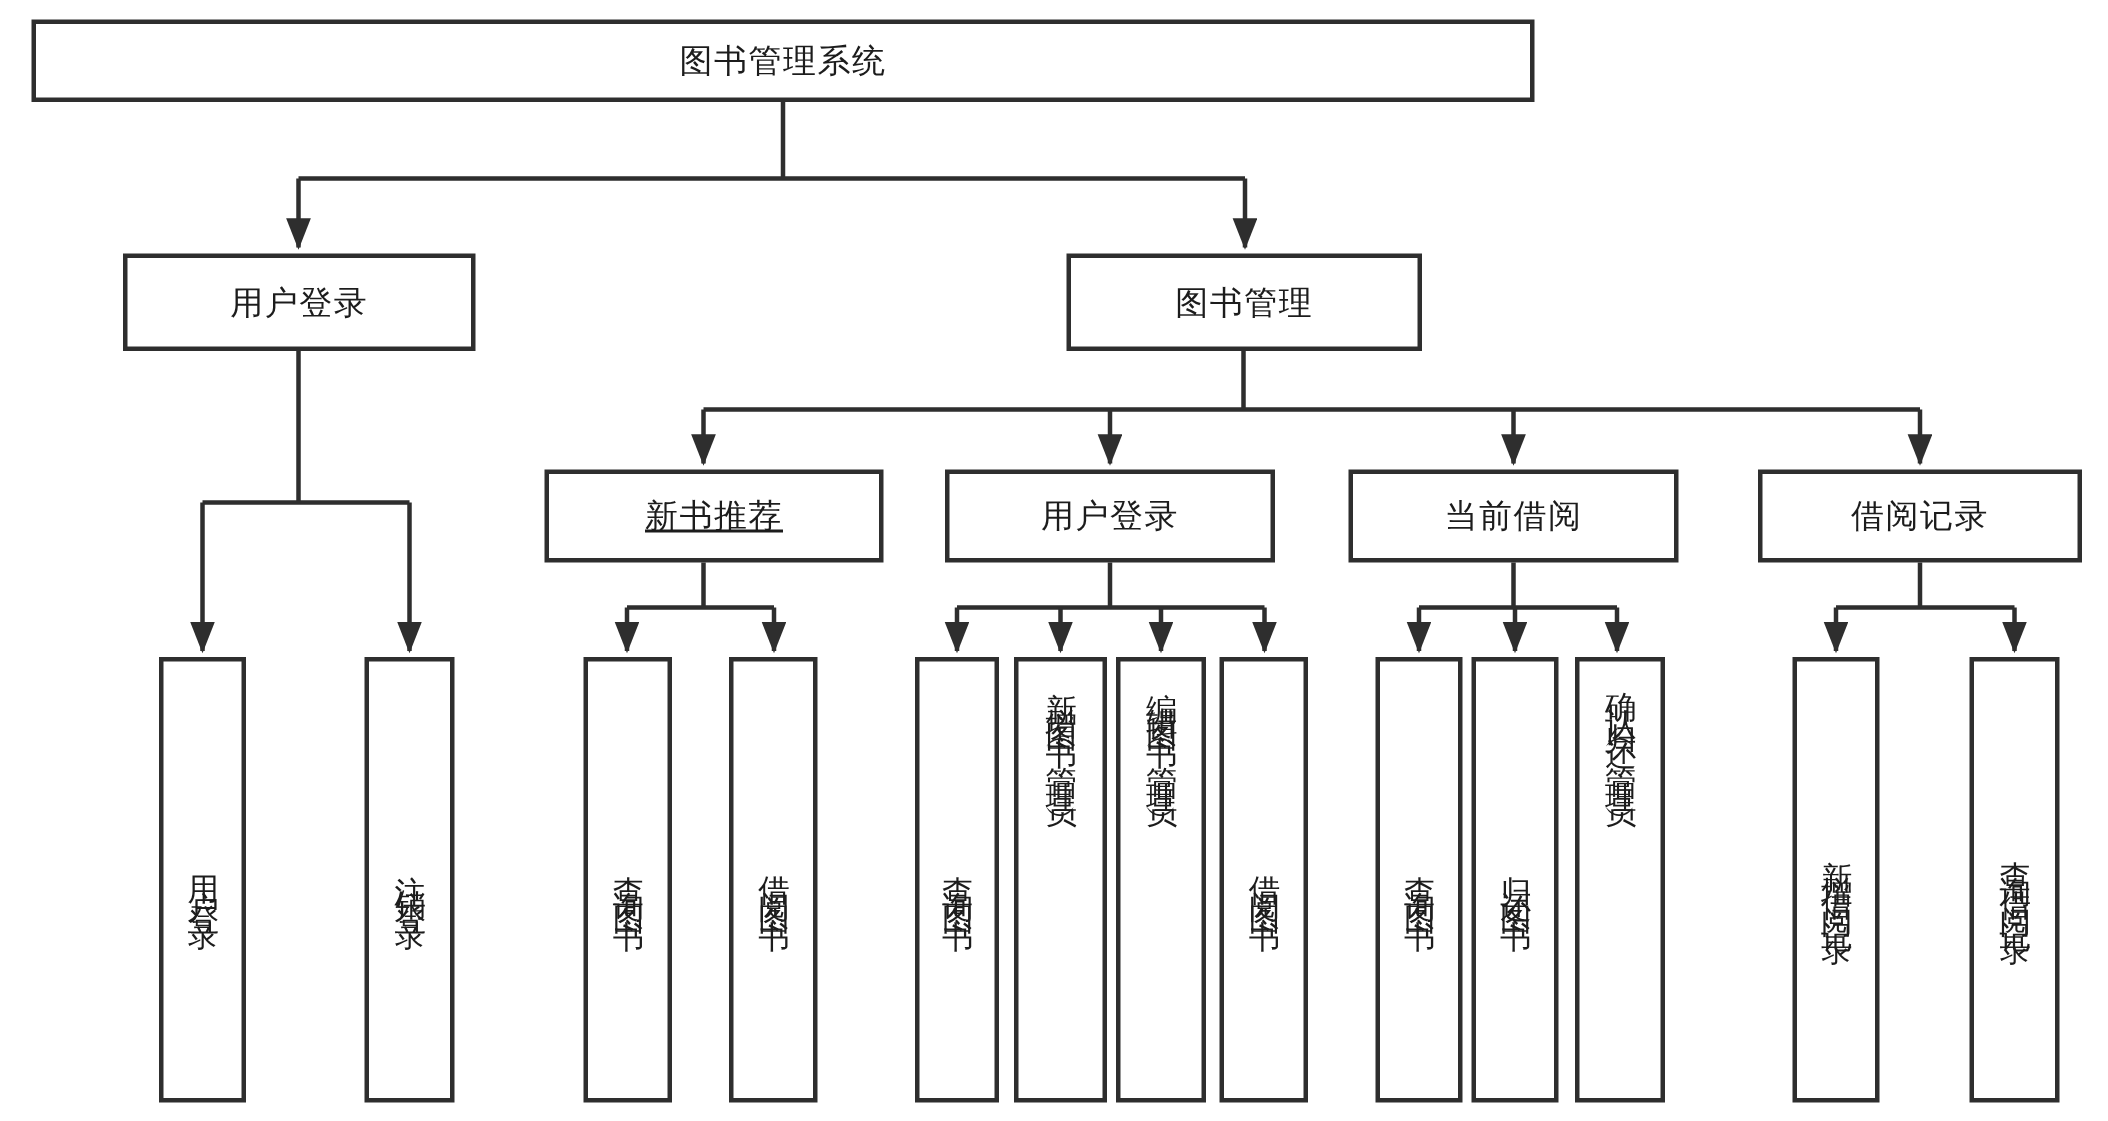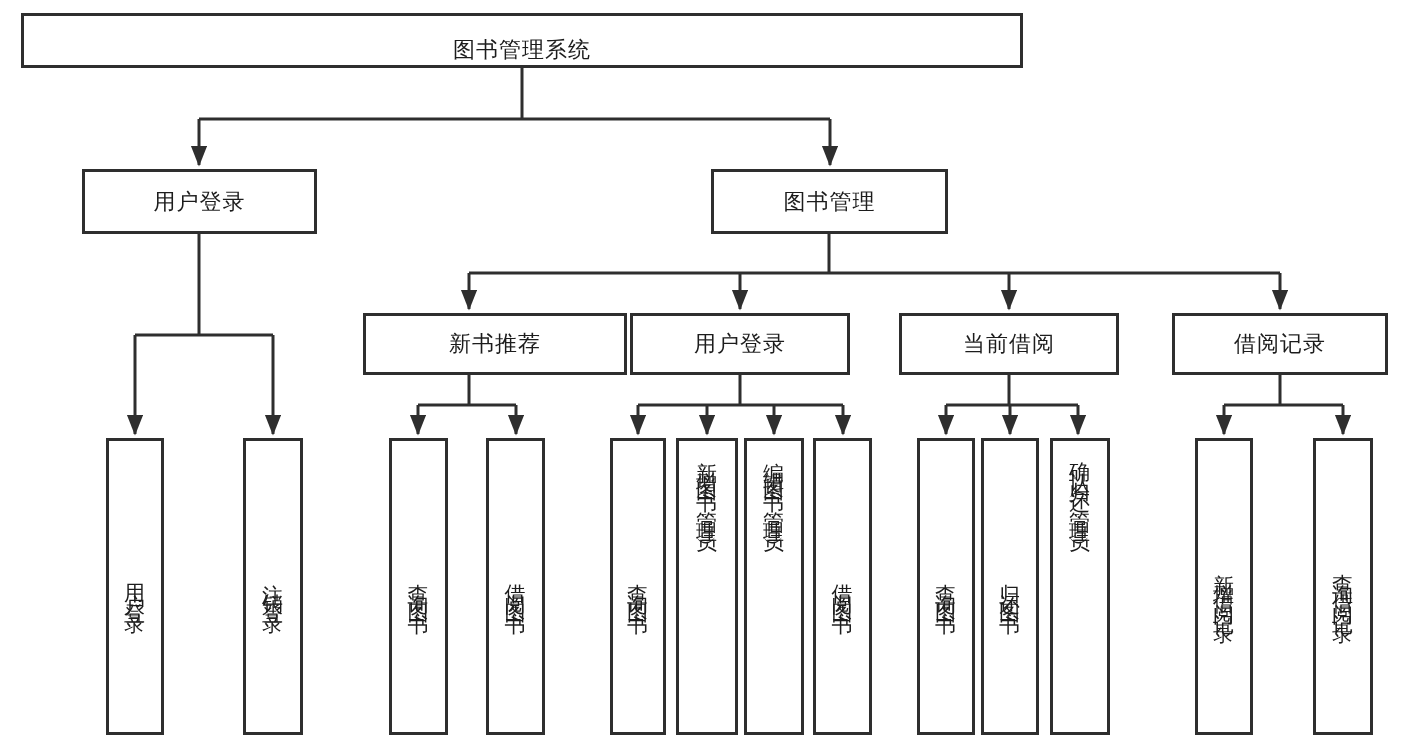--- a/index.html
+++ b/index.html
@@ -79,32 +79,32 @@
       <line x1="774" y1="405" x2="774" y2="434"></line>
       <line x1="843" y1="405" x2="843" y2="434"></line>
       <line x1="946" y1="405" x2="946" y2="434"></line>
       <line x1="1010" y1="405" x2="1010" y2="434"></line>
       <line x1="1078" y1="405" x2="1078" y2="434"></line>
       <line x1="1224" y1="405" x2="1224" y2="434"></line>
       <line x1="1343" y1="405" x2="1343" y2="434"></line>
     </g>
   </svg>
 
-  <div class="box hbox root" style="left:21px;top:13px;width:1002px;height:55px;align-items:flex-end;">
+  <div class="box hbox root" style="left:21px;top:13px;width:1002px;height:55px;">
       <span>图书管理系统</span>
     </div>
 
   <div class="box hbox" style="left:82px;top:169px;width:235px;height:65px;">
       <span>用户登录</span>
     </div>
   <div class="box hbox" style="left:711px;top:169px;width:237px;height:65px;">
       <span>图书管理</span>
     </div>
 
-  <div class="box hbox" style="left:363px;top:313px;width:264px;height:62px;">
+  <div class="box hbox" style="left:363px;top:313px;width:226px;height:62px;text-decoration:underline;">
       <span>新书推荐</span>
     </div>
   <div class="box hbox" style="left:630px;top:313px;width:220px;height:62px;">
       <span>用户登录</span>
     </div>
   <div class="box hbox" style="left:1172px;top:313px;width:216px;height:62px;">
       <span>借阅记录</span>
     </div>
   <div class="box hbox" style="left:899px;top:313px;width:220px;height:62px;">
       <span>当前借阅</span>

